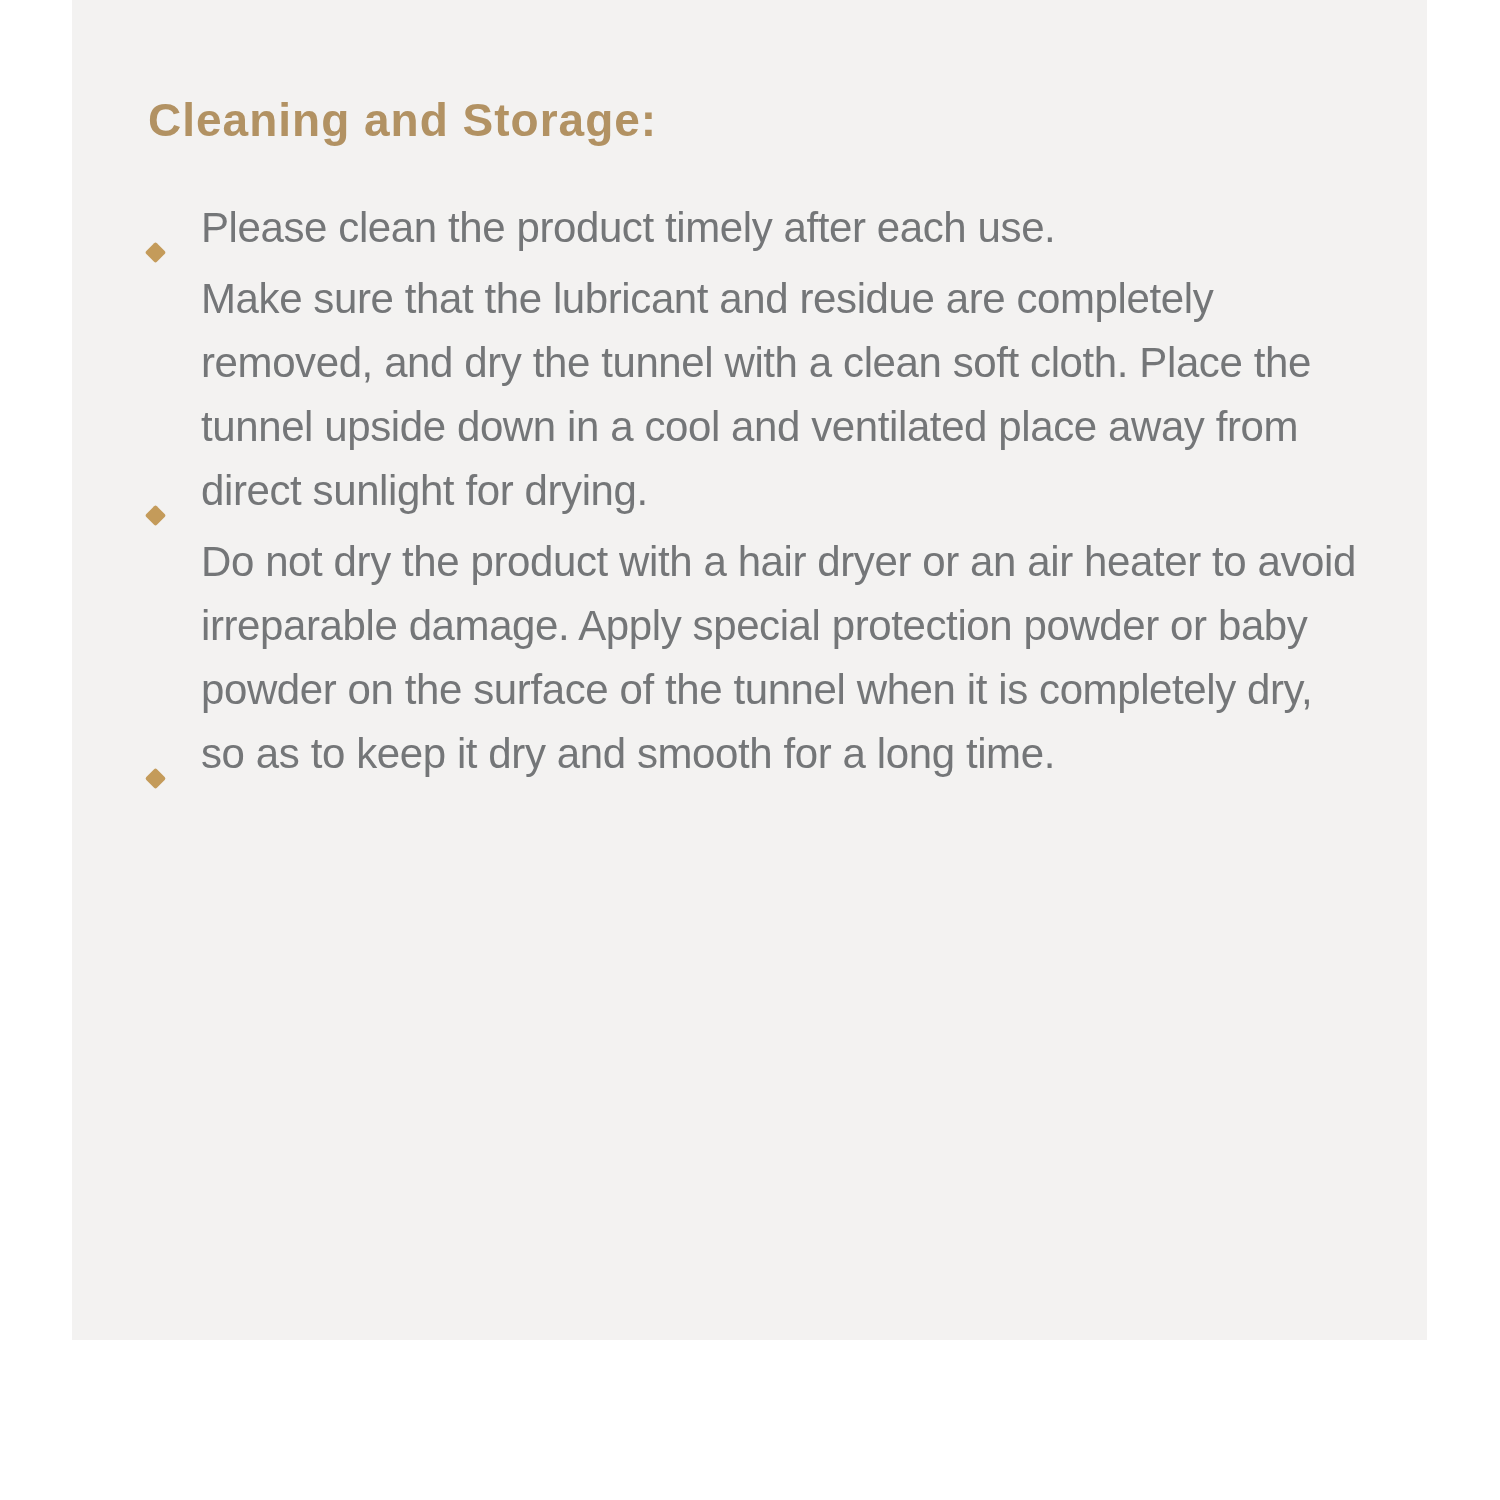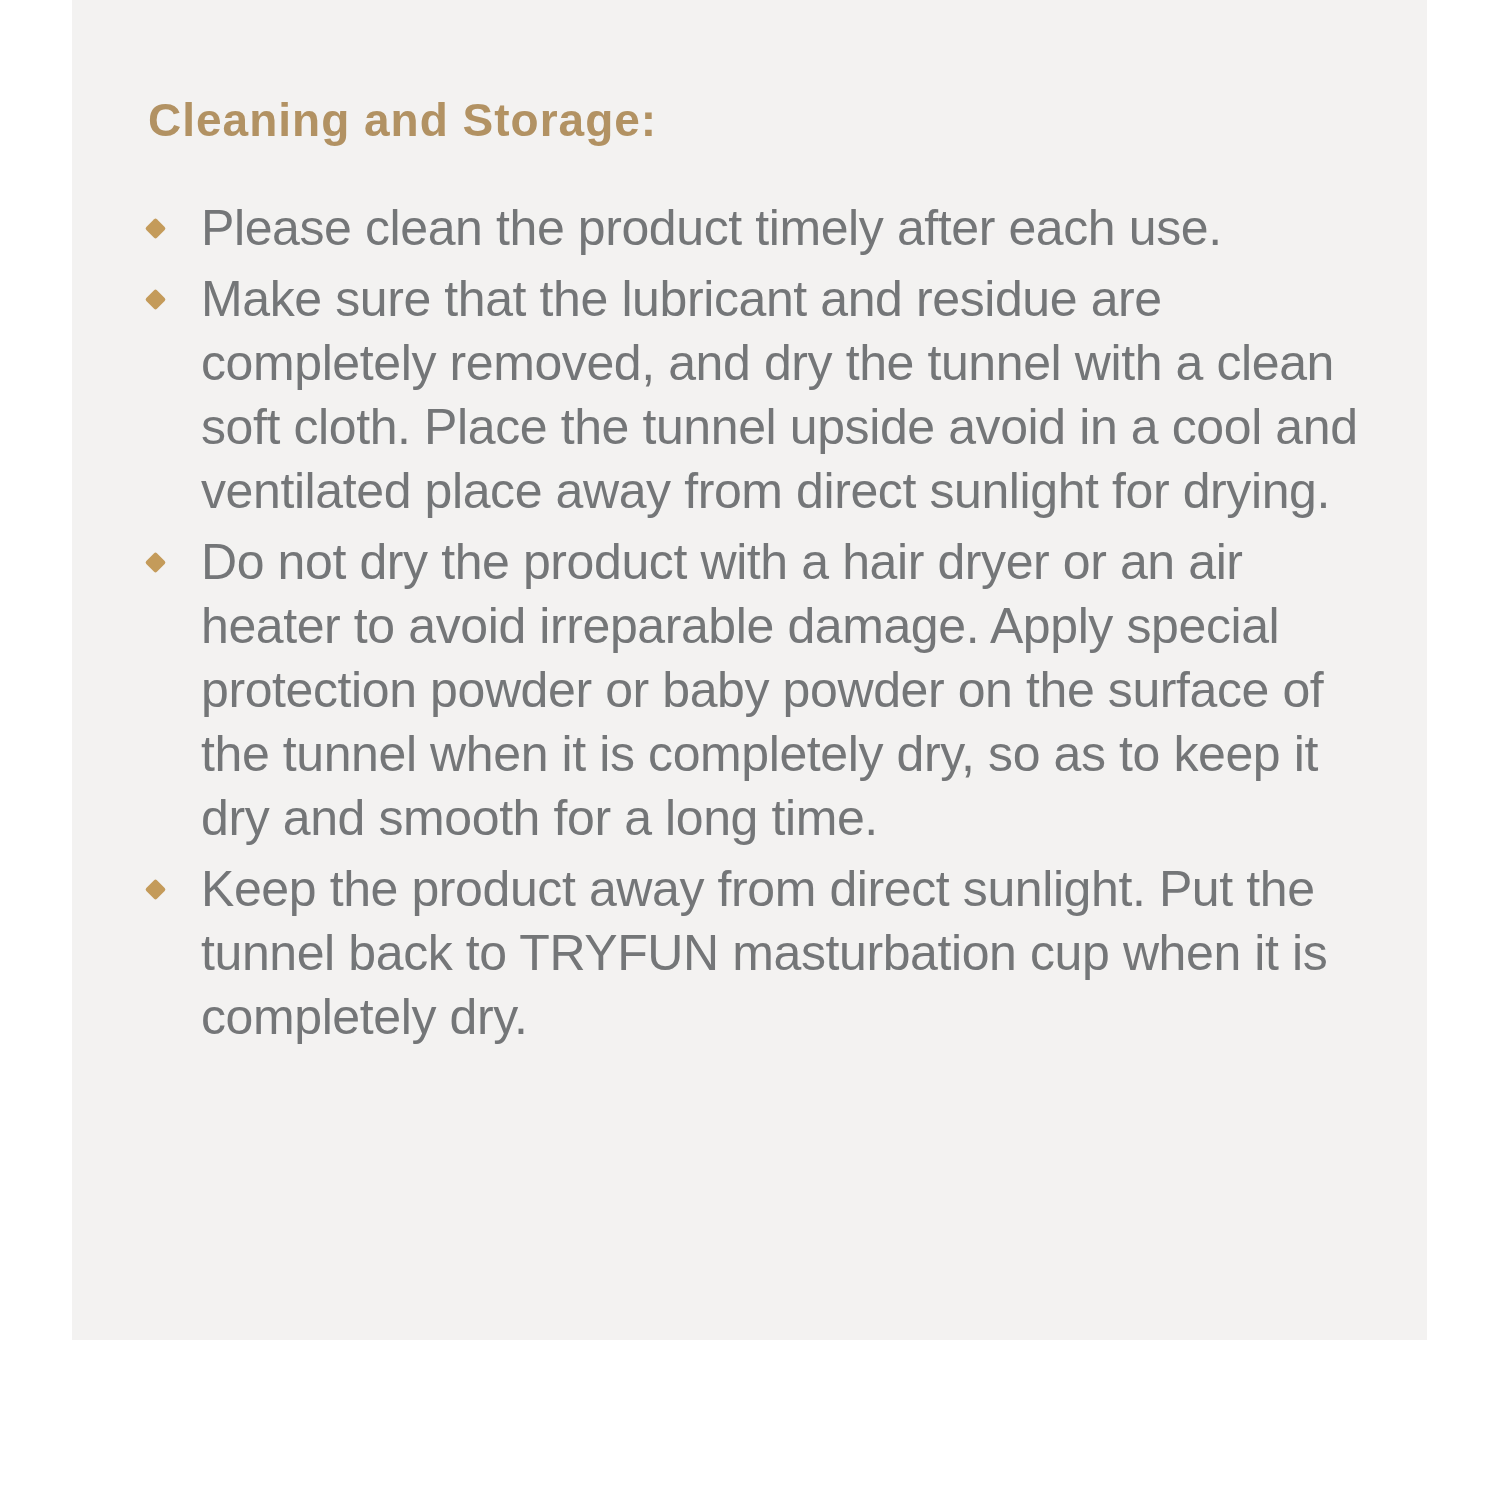--- a/index.html
+++ b/index.html
@@ -40,23 +40,23 @@
     letter-spacing: 1px;
     line-height: 56px;
     margin-bottom: 48px;
   }
   ul.care-list {
     list-style: none;
     max-width: 1225px;
   }
   ul.care-list li {
     display: flex;
-    align-items: flex-start;
+    align-items: flex-end;
     color: var(--text-color);
-    font-size: 50px;
+    font-size: 42px;
     line-height: 64px;
     letter-spacing: -0.4px;
     margin-bottom: 7px;
   }
   .bullet {
     flex: 0 0 auto;
     width: 15px;
     height: 15px;
     margin-top: 25px;
     margin-right: 38px;
@@ -78,27 +78,23 @@
 
       <h2 class="heading">Cleaning and Storage:</h2>
 
       <ul class="care-list">
         <li>
           <span class="bullet"></span>
           <span class="item-text">Please clean the product timely after each use.</span>
         </li>
         <li>
           <span class="bullet"></span>
-          <span class="item-text">Make sure that the lubricant and residue are completely removed, and dry the tunnel with a clean soft cloth. Place the tunnel upside avoid in a cool and ventilated place away from direct sunlight for drying.</span>
+          <span class="item-text">Make sure that the lubricant and residue are completely removed, and dry the tunnel with a clean soft cloth. Place the tunnel upside down in a cool and ventilated place away from direct sunlight for drying.</span>
         </li>
         <li>
           <span class="bullet"></span>
           <span class="item-text">Do not dry the product with a hair dryer or an air heater to avoid irreparable damage. Apply special protection powder or baby powder on the surface of the tunnel when it is completely dry, so as to keep it dry and smooth for a long time.</span>
-        </li>
-        <li>
-          <span class="bullet"></span>
-          <span class="item-text">Keep the product away from direct sunlight. Put the tunnel back to TRYFUN masturbation cup when it is completely dry.</span>
         </li>
       </ul>
 
     </div>
   </div>
 </div>
 
 </body></html>

